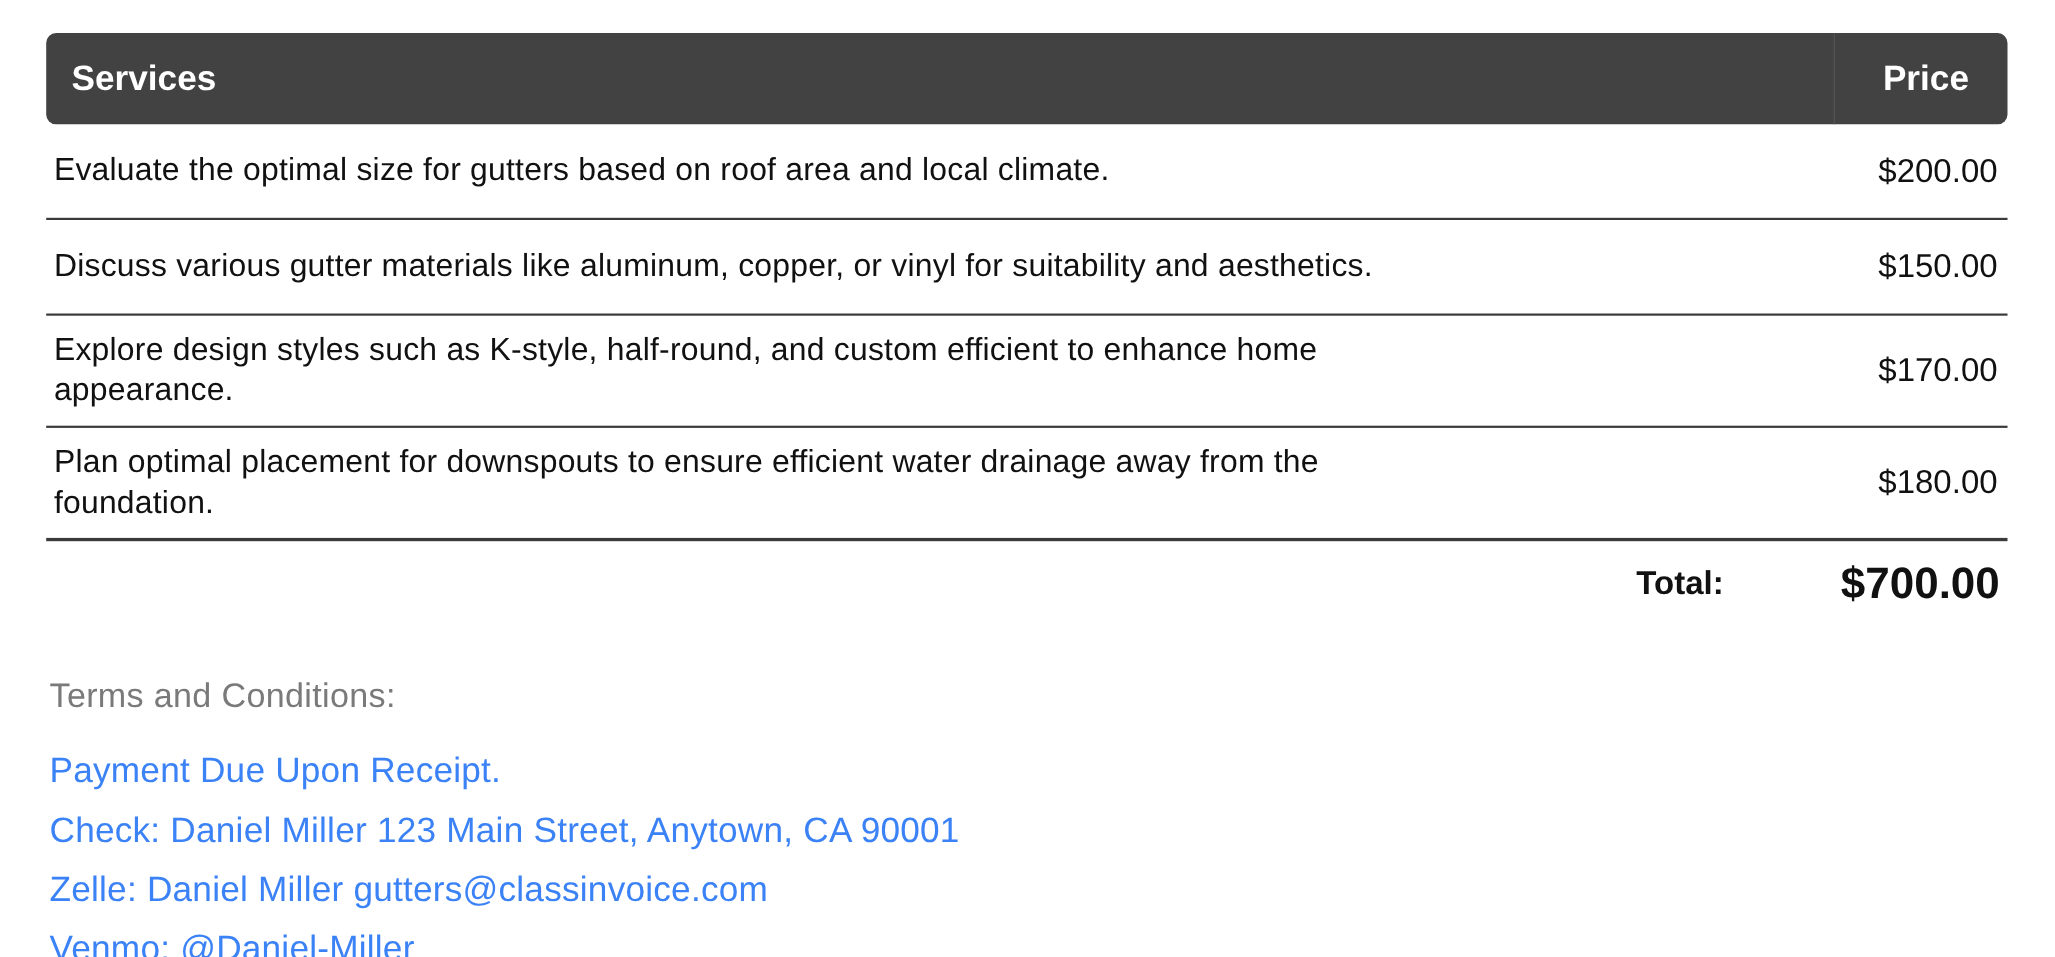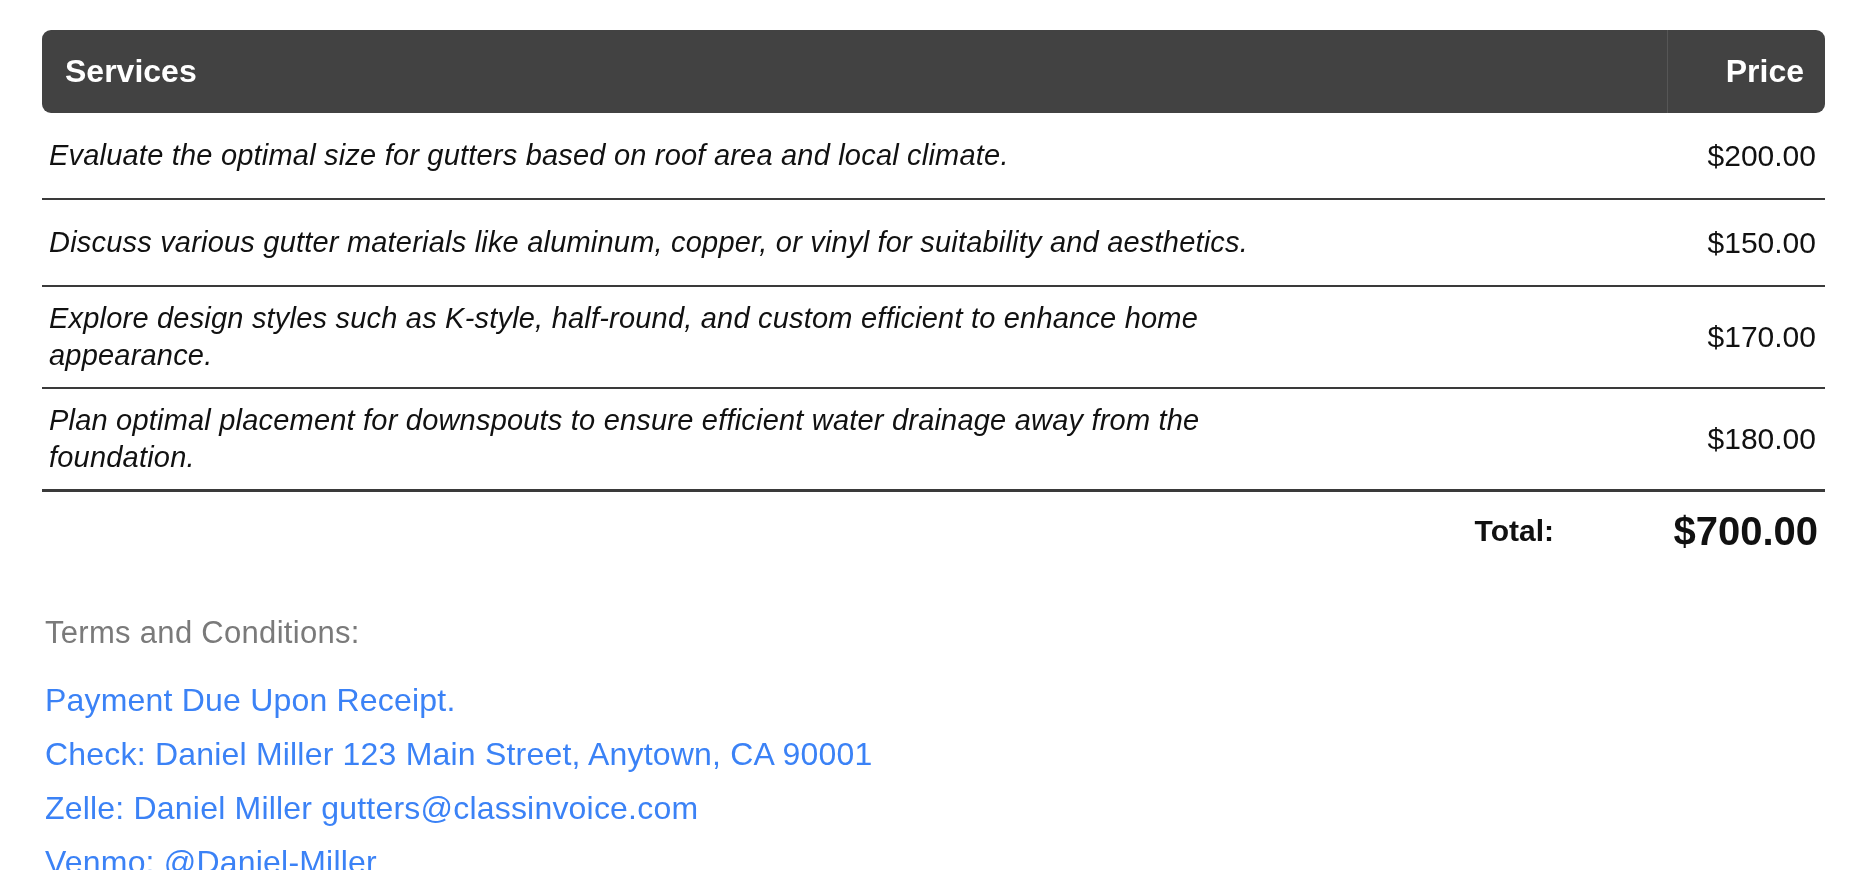--- a/index.html
+++ b/index.html
@@ -37,54 +37,52 @@
     display: flex;
     align-items: center;
     padding-left: 23px;
   }
   .th-price {
     box-sizing: border-box;
     width: 158px;
     display: flex;
     align-items: center;
     justify-content: flex-end;
-    padding-right: 21px;
+    padding-right: 35px;
     border-left: 1px solid #565656;
   }
   .table-row {
     display: flex;
     align-items: center;
     min-height: 85px;
     border-bottom: 2px solid #3a3a3a;
   }
   .table-row.last {
     border-bottom: 3px solid #3a3a3a;
   }
   .service-cell {
     flex: 1;
     padding: 13px 10px 13px 7px;
     font-size: 29px;
     line-height: 37px;
     white-space: pre-line;
     letter-spacing: 0.2px;
-    font-style: italic;
   }
   .price-cell {
     box-sizing: border-box;
     width: 158px;
     text-align: right;
     padding-right: 9px;
     font-size: 30px;
   }
   .total-row {
     display: flex;
     align-items: center;
     height: 78px;
     font-weight: 700;
-    gap: 13px;
   }
   .total-label {
     flex: 1;
     text-align: right;
     font-size: 30px;
     padding-right: 100px;
   }
   .total-value {
     box-sizing: border-box;
     width: 158px;

